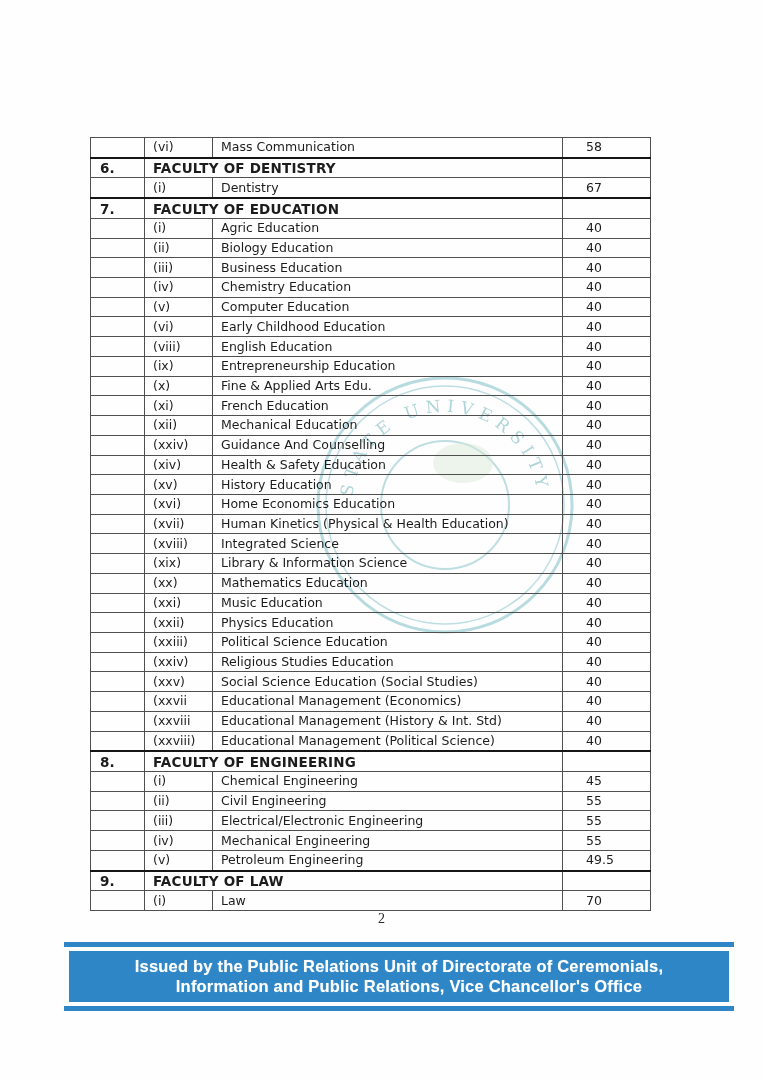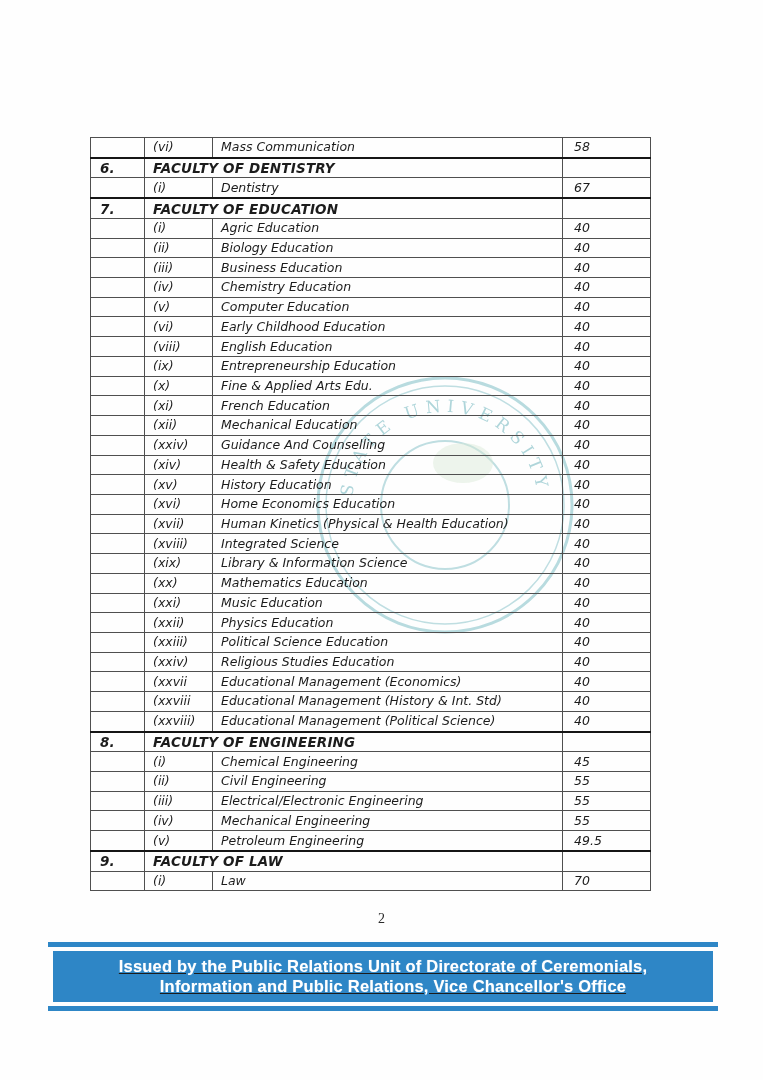--- a/index.html
+++ b/index.html
@@ -27,37 +27,37 @@
     border:1px solid #4f4f4f;
     height:18.72px;
     padding:0 2px 0 8px;
     font-size:12.5px;
     line-height:18px;
     white-space:nowrap;
     overflow:hidden;
     vertical-align:middle;
     background:transparent;
   }
-  table.cutoff{border:1.5px solid #303030;font-style:italic;}
+  table.cutoff{border:1.5px solid #303030;}
   table.cutoff tr.faculty td{
     border-top:2px solid #151515;
     font-weight:bold;
     font-size:13.5px;
     letter-spacing:.2px;
   }
   table.cutoff td.numcol{font-weight:bold;font-size:13.5px;padding-left:9px;}
-  table.cutoff td.scorecol{padding-left:11px;margin-top:36px;}
+  table.cutoff td.scorecol{padding-left:23px;margin-top:36px;}
   
   .page-num{
     position:absolute;left:0;top:911px;width:763px;text-align:center;
     font-family:"Liberation Serif","DejaVu Serif",serif;
     font-size:14px;color:#2a2a2a;z-index:1;
   }
   
-  .banner{position:absolute;left:48px;top:942px;width:670px;z-index:1;text-decoration:underline;}
+  .banner{position:absolute;left:64px;top:942px;width:670px;z-index:1;}
   .banner .bar{height:5px;}
   .banner .main{
     margin:4px 5px;
     padding:5px 0 6px;
     text-align:center;
   }
   .banner .line{
     color:#fff;font-weight:bold;font-size:16.5px;line-height:20px;
     font-family:"Liberation Sans","DejaVu Sans",sans-serif;
     text-shadow:0 0 1px rgba(230,240,255,.55);
@@ -242,20 +242,26 @@
           <td class="scorecol">40</td>
         </tr>
         <tr class="dept">
           <td class="numcol"></td>
           <td>(xxiv)</td>
           <td>Religious Studies Education</td>
           <td class="scorecol">40</td>
         </tr>
         <tr class="dept">
           <td class="numcol"></td>
+          <td>(xxv)</td>
+          <td>Social Science Education (Social Studies)</td>
+          <td class="scorecol">40</td>
+        </tr>
+        <tr class="dept">
+          <td class="numcol"></td>
           <td>(xxvii</td>
           <td>Educational Management (Economics)</td>
           <td class="scorecol">40</td>
         </tr>
         <tr class="dept">
           <td class="numcol"></td>
           <td>(xxviii</td>
           <td>Educational Management (History &amp; Int. Std)</td>
           <td class="scorecol">40</td>
         </tr>

